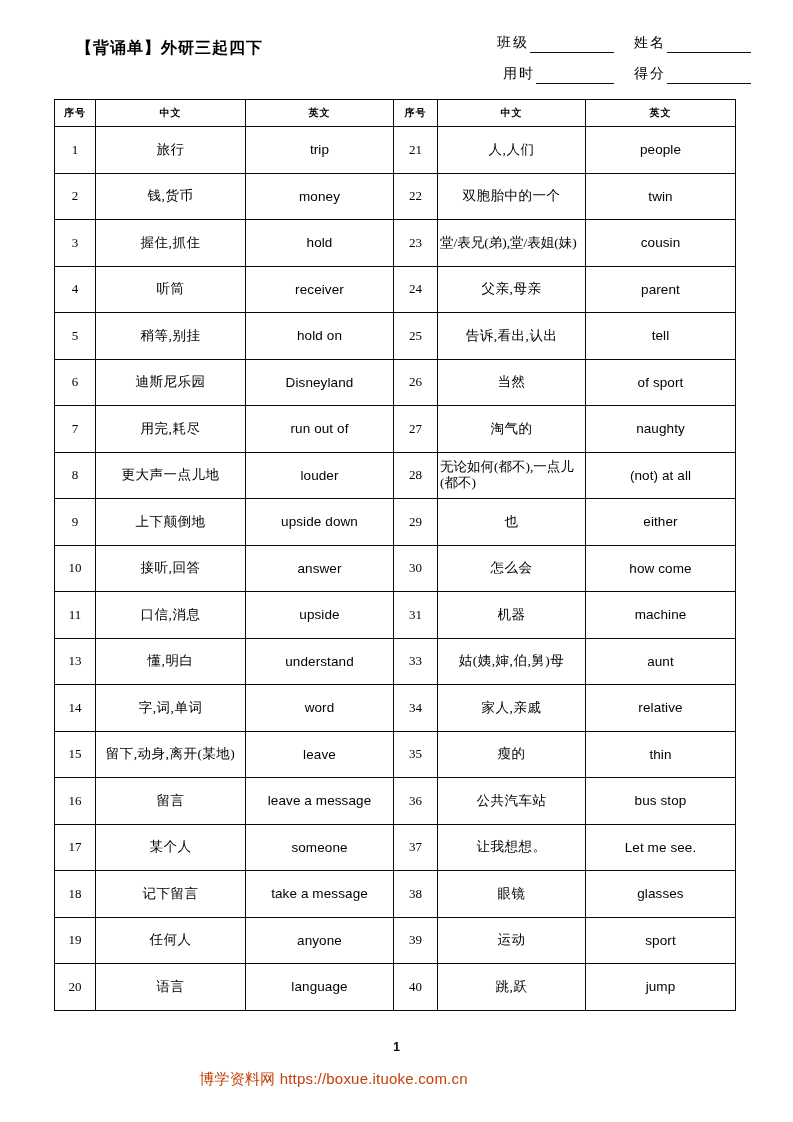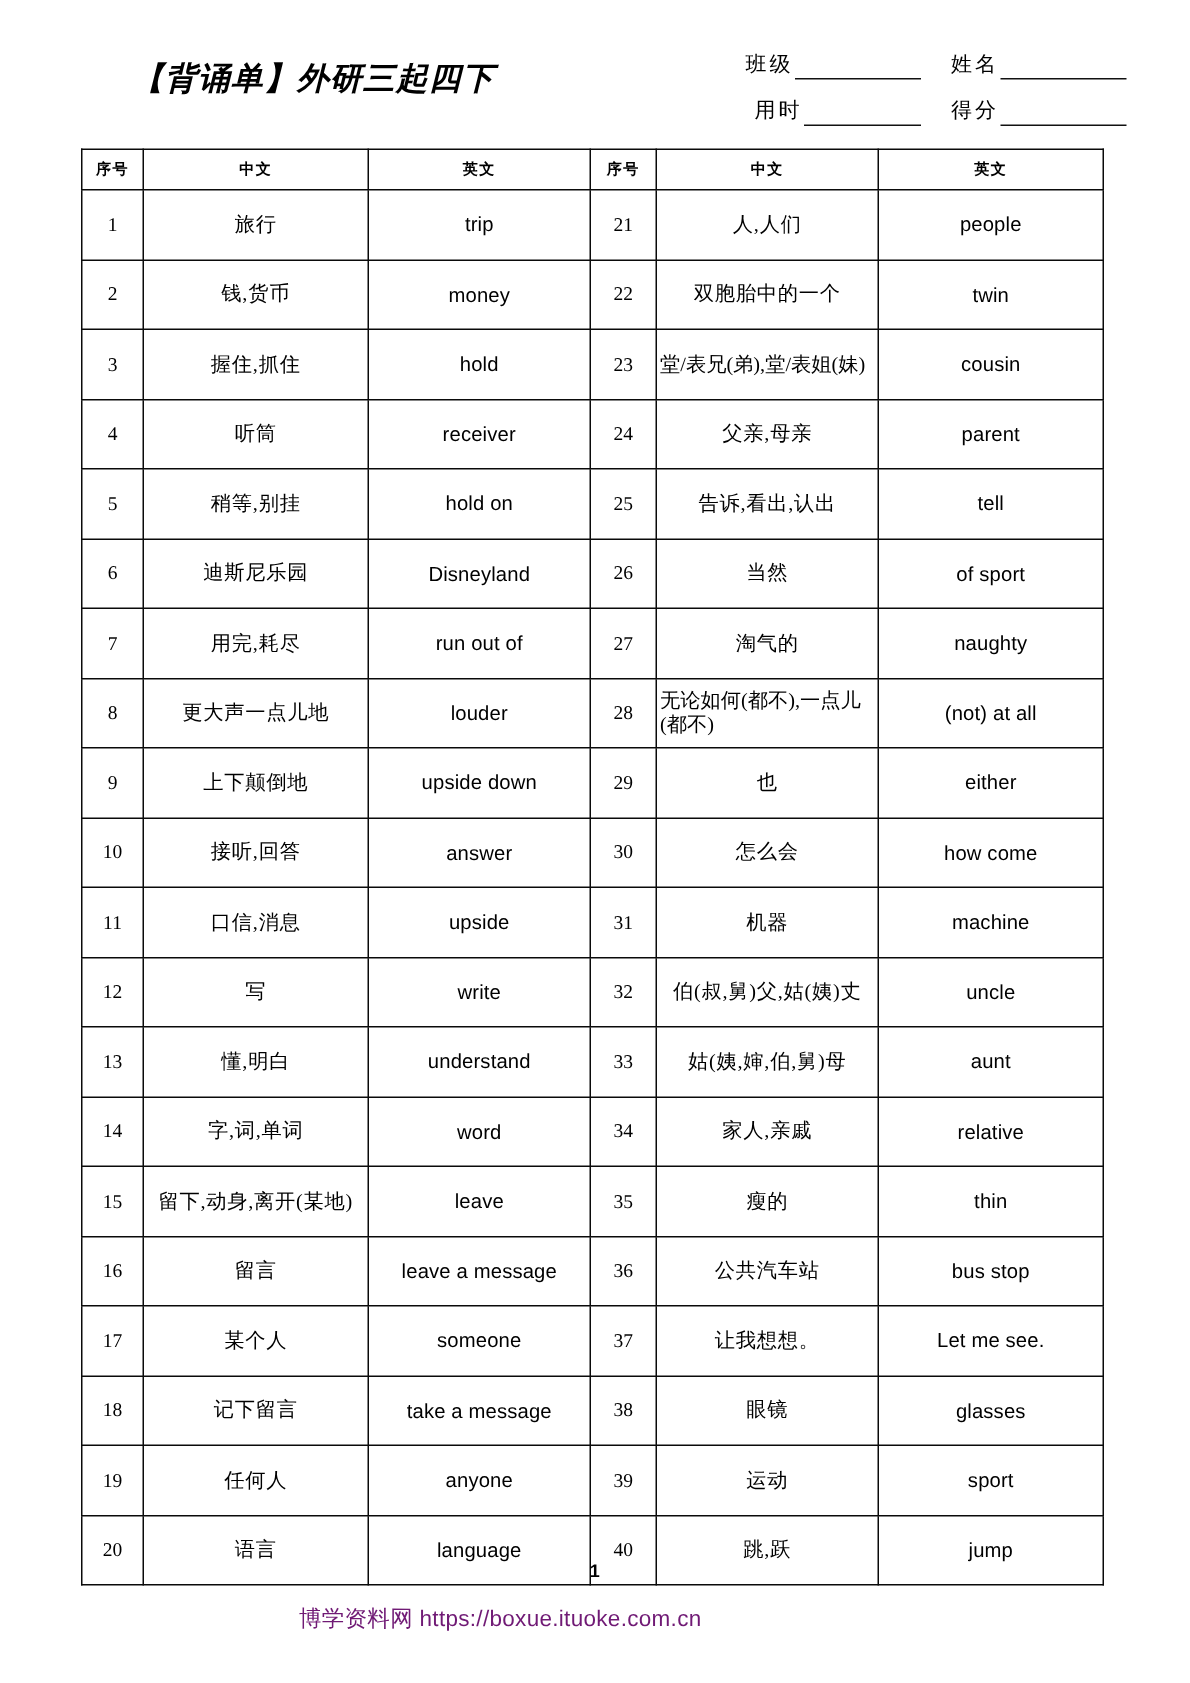--- a/index.html
+++ b/index.html
@@ -19,28 +19,27 @@
   
   .page-header {
     position: absolute;
     top: 22px;
     left: 0;
     width: 793px;
     height: 66px;
   }
   .doc-title {
     position: absolute;
-    left: 88px;
+    left: 76px;
     top: 16px;
-    font-size: 21px;
+    font-size: 16px;
     font-weight: 700;
     letter-spacing: 1px;
     white-space: nowrap;
     font-family: "Liberation Serif", "DejaVu Serif", serif;
-    font-style: italic;
   }
   .meta-block {
     position: absolute;
     right: 42px;
     top: 0px;
     width: 318px;
   }
   .meta-row {
     display: flex;
     justify-content: flex-end;
@@ -136,21 +135,21 @@
     font-weight: 700;
     font-family: "Liberation Sans", "DejaVu Sans", sans-serif;
   }
   .watermark {
     position: absolute;
     top: 1070px;
     left: 0;
     width: 667px;
     text-align: center;
     font-size: 15px;
-    color: #701a75;
+    color: #c2410c;
     font-family: "Liberation Sans", "DejaVu Sans", sans-serif;
     letter-spacing: 0.2px;
   }
 </style>
 </head>
 <body>
 
 <div class="page-header">
   <div class="doc-title">【背诵单】外研三起四下</div>
 
@@ -280,28 +279,20 @@
       </tr>
       <tr>
         <td class="cell-no">11</td>
         <td class="cell-cn">口信,消息</td>
         <td class="cell-en">upside</td>
         <td class="cell-no">31</td>
         <td class="cell-cn">机器</td>
         <td class="cell-en">machine</td>
       </tr>
       <tr>
-        <td class="cell-no">12</td>
-        <td class="cell-cn">写</td>
-        <td class="cell-en">write</td>
-        <td class="cell-no">32</td>
-        <td class="cell-cn">伯(叔,舅)父,姑(姨)丈</td>
-        <td class="cell-en">uncle</td>
-      </tr>
-      <tr>
         <td class="cell-no">13</td>
         <td class="cell-cn">懂,明白</td>
         <td class="cell-en">understand</td>
         <td class="cell-no">33</td>
         <td class="cell-cn">姑(姨,婶,伯,舅)母</td>
         <td class="cell-en">aunt</td>
       </tr>
       <tr>
         <td class="cell-no">14</td>
         <td class="cell-cn">字,词,单词</td>

